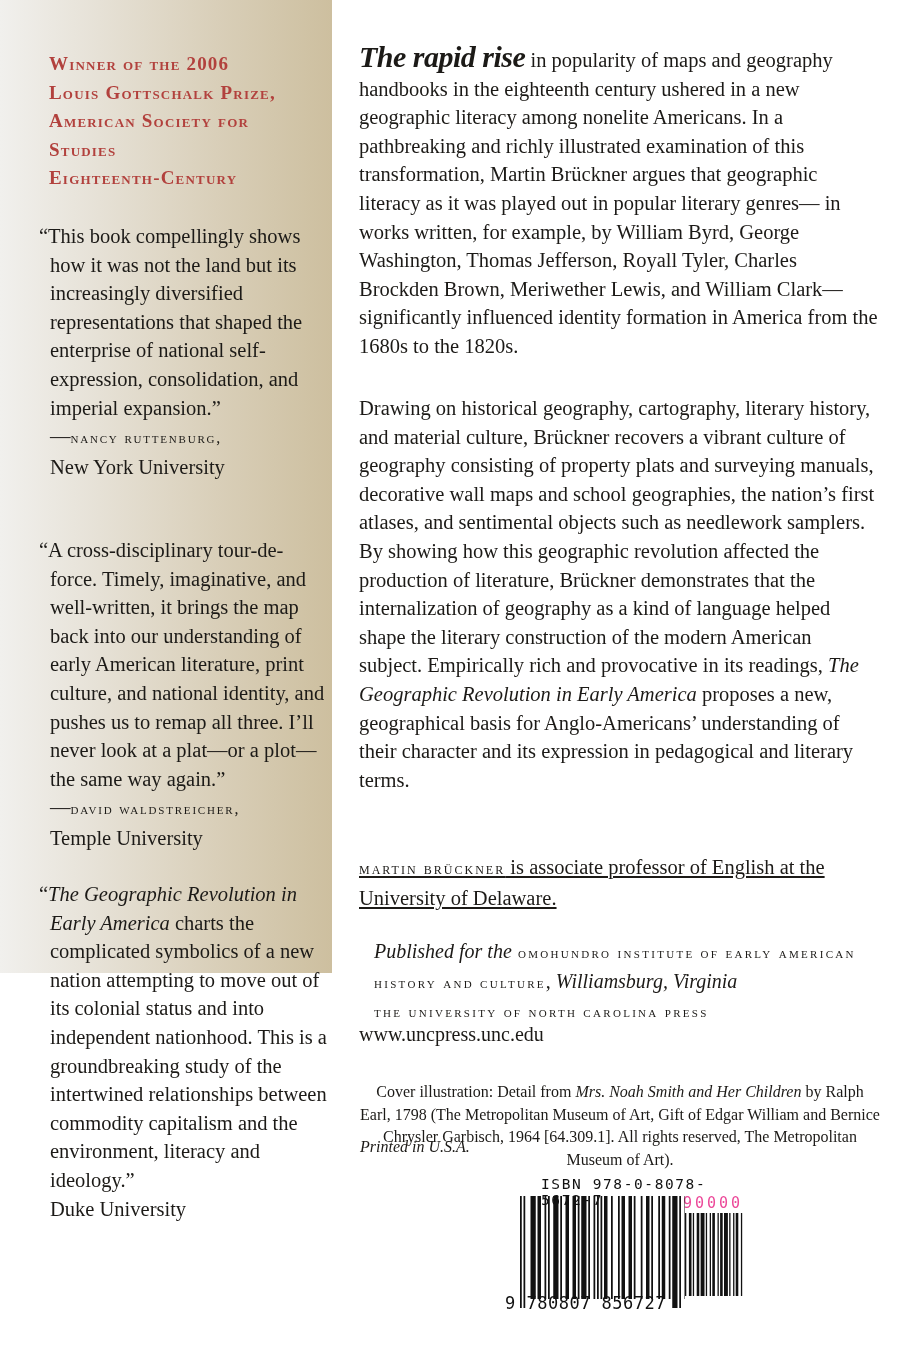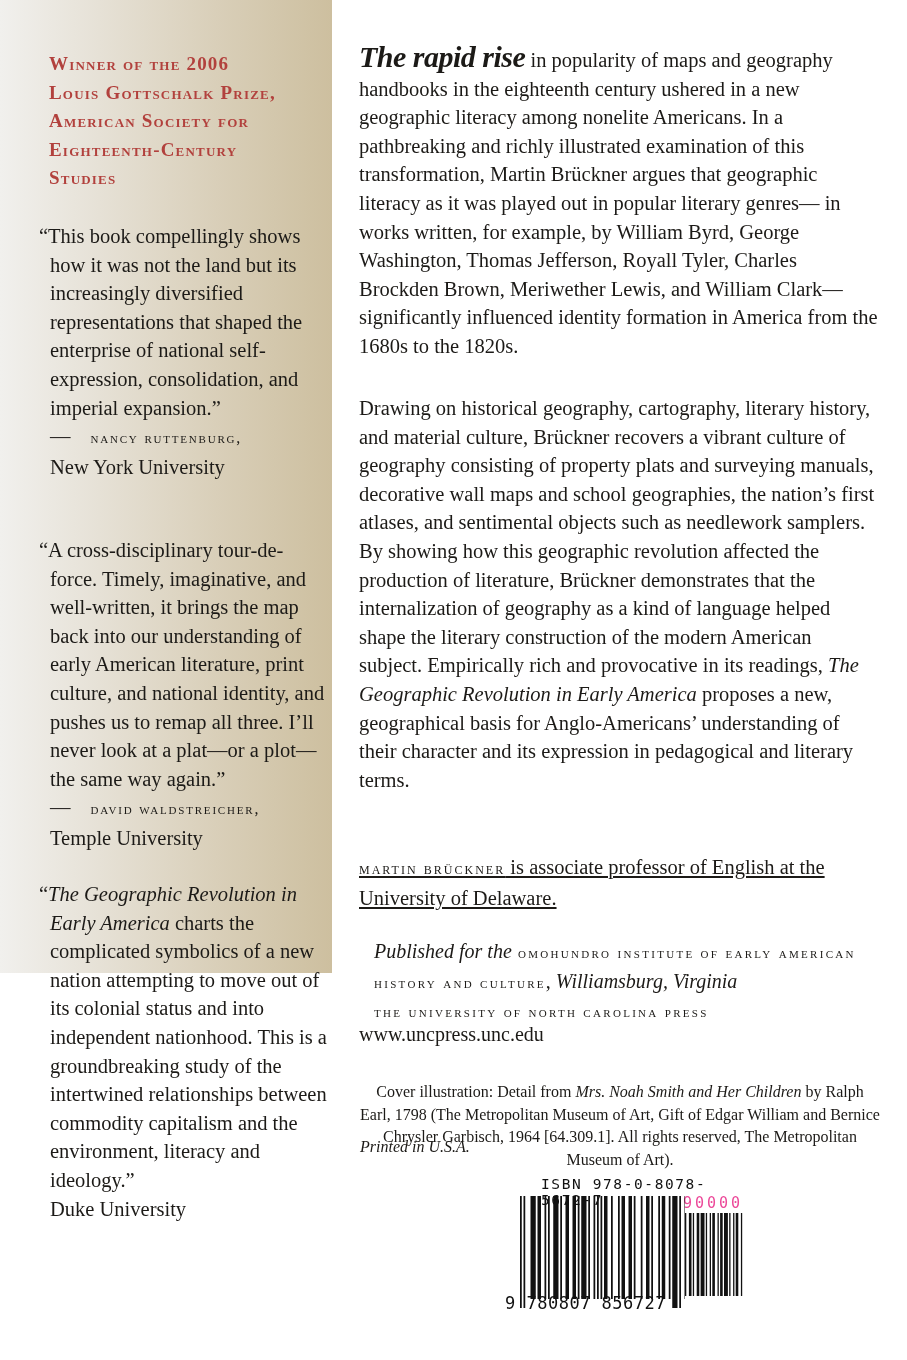--- a/index.html
+++ b/index.html
@@ -19,21 +19,21 @@
     position: absolute; left: 49px; top: 50px; width: 270px;
     color: #b2413d; font-weight: bold; font-size: 19px; line-height: 28.5px;
     font-variant: small-caps; letter-spacing: 1.2px;
   }
   .quote {
     position: absolute; left: 38px; width: 290px;
     font-size: 20.5px; line-height: 28.6px; color: #1c1a17;
   }
   .quote .q-text { display: block; text-indent: -11px; padding-left: 12px; }
   .quote .attr { display: block; padding-left: 12px; }
-  .quote .attr-name { font-variant: small-caps; letter-spacing: 1.8px; font-size: 16px; text-transform: lowercase; margin-left: 20px; }
+  .quote .attr-name { font-variant: small-caps; letter-spacing: 1.8px; font-size: 16px; text-transform: lowercase; }
   .q1 { top: 222px; }
   .q2 { top: 536px; }
   .q3 { top: 880px; }
   em, .it { font-style: italic; }
 
   .desc {
     position: absolute; left: 359px; width: 520px;
     font-size: 20.5px; line-height: 28.6px; color: #1c1a17;
   }
   .d1 { top: 46px; }
@@ -67,22 +67,22 @@
   }
 </style>
 </head>
 <body>
 
 <div class="left-panel">
   <div class="prize">
     <div>Winner of the 2006</div>
     <div>Louis Gottschalk Prize,</div>
     <div>American Society for</div>
+    <div>Studies</div>
     <div>Eighteenth-Century</div>
-    <div>Studies</div>
   </div>
 
   <div class="quote q1">
     <span class="q-text">“This book compellingly shows how it was not the land but its increasingly diversified representations that shaped the enterprise of national self-expression, consolidation, and imperial expansion.”</span>
     <span class="attr"><span>—</span><span class="attr-name">Nancy Ruttenburg,</span></span>
     <span class="attr">New York University</span>
   </div>
 
   <div class="quote q2">
     <span class="q-text">“A cross-disciplinary tour-de-force. Timely, imaginative, and well-written, it brings the map back into our understanding of early American literature, print culture, and national identity, and pushes us to remap all three. I’ll never look at a plat—or a plot—the same way again.”</span>

